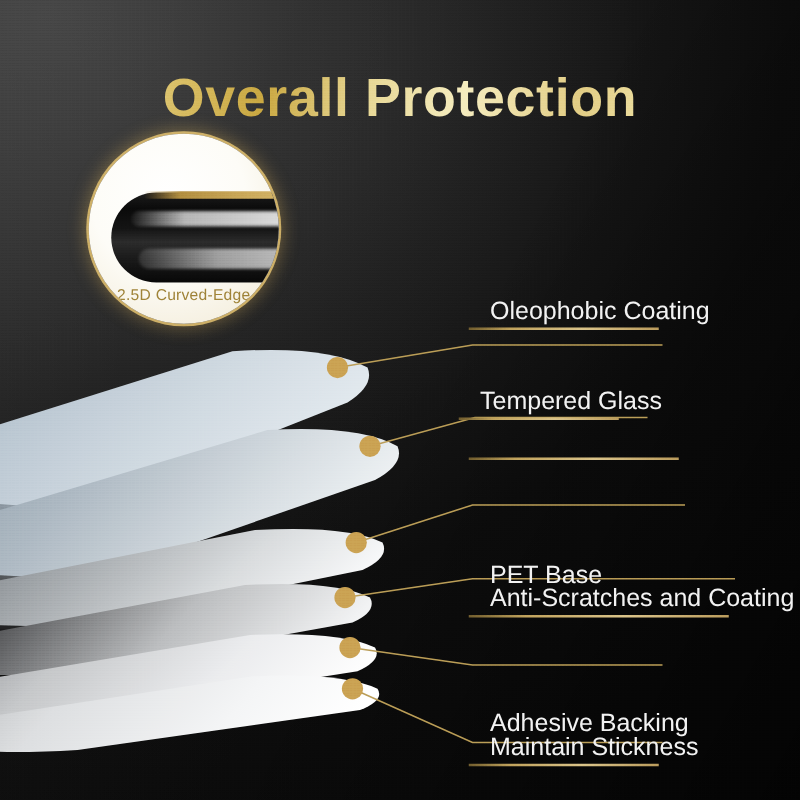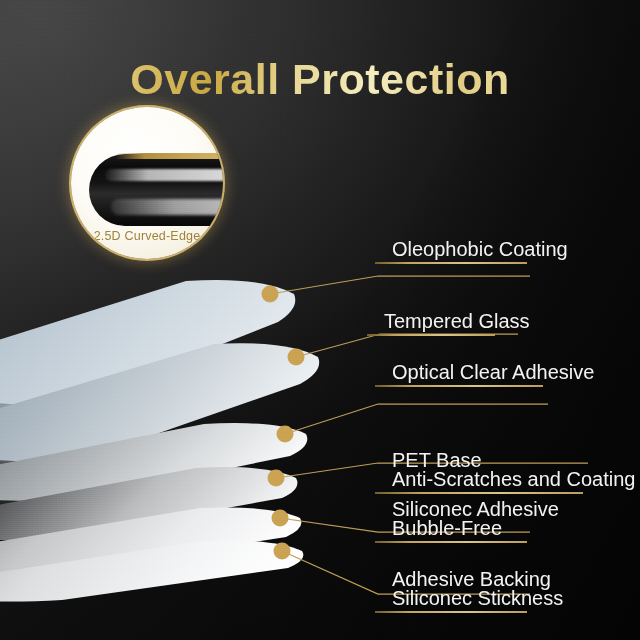--- a/index.html
+++ b/index.html
@@ -275,36 +275,30 @@
     <span class="ln">Oleophobic Coating</span>
     <span class="rule" style="width:152px; margin-left:-17px;"></span>
   </div>
 
   <div class="callout" style="left:372px; top:312px;margin-left:12px;">
     <span class="ln">Tempered Glass</span>
     <span class="rule" style="width:128px; margin-left:-17px;"></span>
   </div>
 
   <div class="callout" style="left:392px; top:363px;">
-    <span class="ln">Optical Clear Adhesive</span>
     <span class="rule" style="width:168px; margin-left:-17px;"></span>
   </div>
 
   <div class="callout" style="left:392px; top:431px;margin-top:20px;">
     <span class="ln">PET Base</span>
     <span class="ln">Anti-Scratches and Coating</span>
     <span class="rule" style="width:208px; margin-left:-17px;"></span>
   </div>
 
-  <div class="callout" style="left:392px; top:500px;">
-    <span class="ln">Siliconec Adhesive</span>
-    <span class="ln">Bubble-Free</span>
-    <span class="rule" style="width:152px; margin-left:-17px;"></span>
-  </div>
 
   <div class="callout" style="left:392px; top:534px;margin-top:36px;">
     <span class="ln">Adhesive Backing</span>
-    <span class="ln">Siliconec Stickness</span>
+    <span class="ln">Maintain Stickness</span>
     <span class="rule" style="width:152px; margin-left:-17px;"></span>
   </div>
 
   <div class="bg-noise"></div>
 </div>
 
 </body></html>

